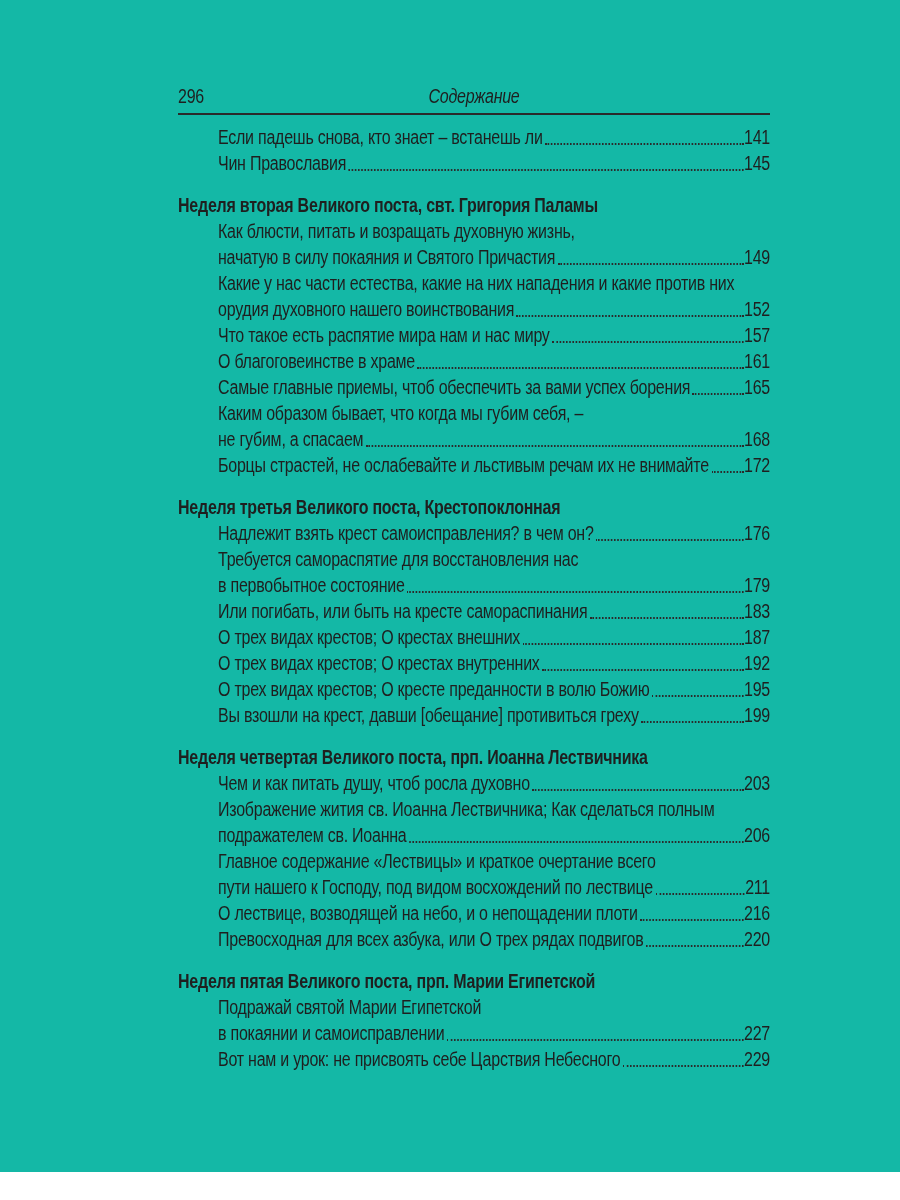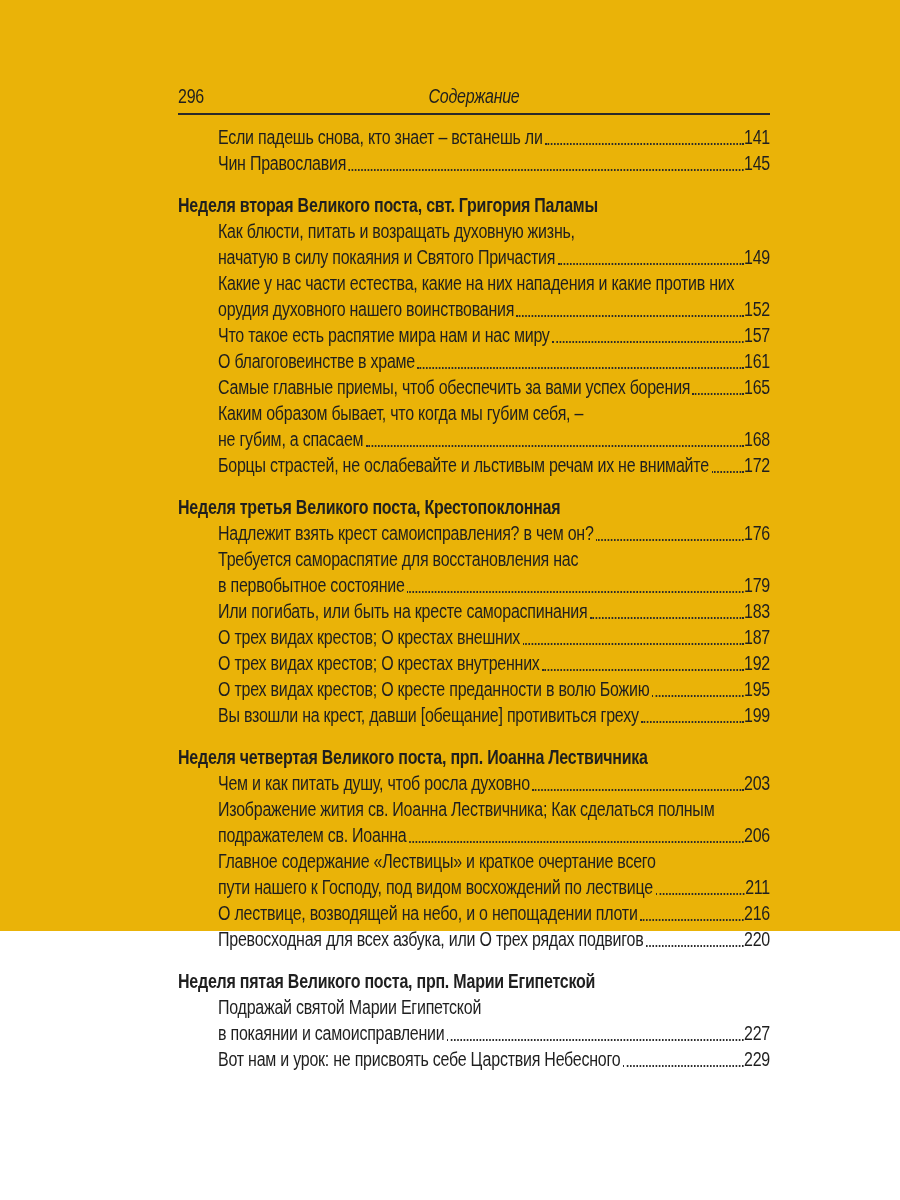--- a/index.html
+++ b/index.html
@@ -10,22 +10,22 @@
   body {
     width: 900px;
     height: 1200px;
     font-family: "Liberation Sans", "DejaVu Sans", sans-serif;
     color: #1f1f1f;
     overflow: hidden;
   }
   .sheet {
     position: relative;
     width: 900px;
-    height: 931px;
-    background: #eab308;
+    height: 1172px;
+    background: #14b8a6;
   }
   
   .col {
     position: absolute;
     left: 178px;
     top: 84px;
     width: 740px;
     transform: scaleX(0.8);
     transform-origin: 0 0;
   }

